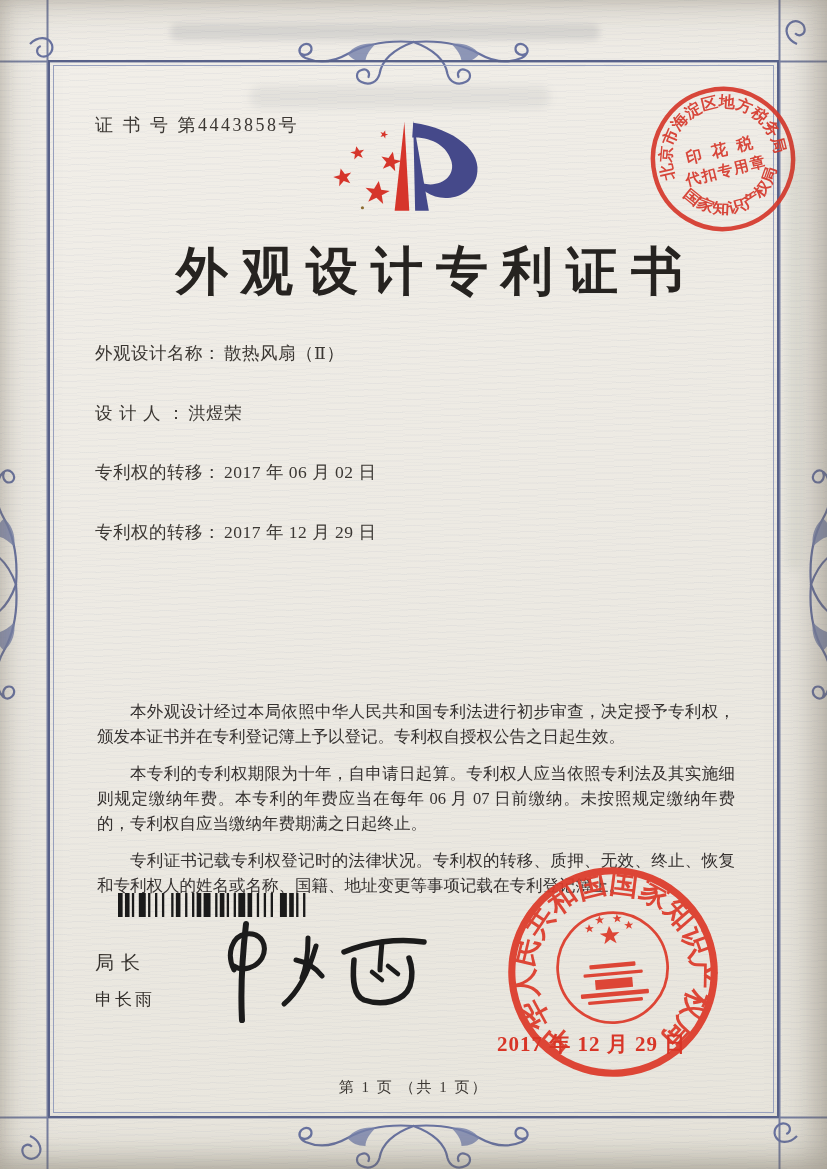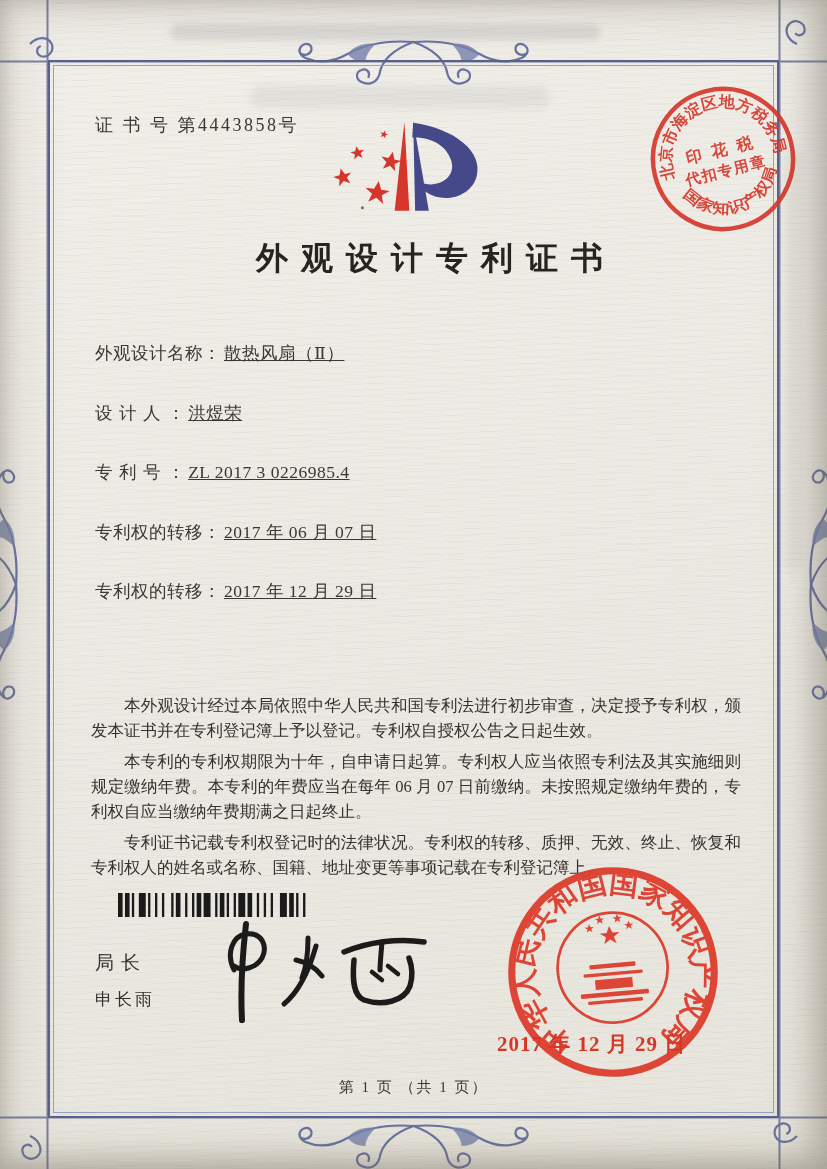--- a/index.html
+++ b/index.html
@@ -20,28 +20,28 @@
   .sm2{left:250px;top:86px;width:300px;height:22px;background:rgba(70,75,95,.08);filter:blur(4px);}
   .sm3{left:786px;top:150px;width:16px;height:420px;background:rgba(90,110,90,.07);filter:blur(4px);}
   .ornaments{position:absolute;left:0;top:0;z-index:2;pointer-events:none;}
   .frame{position:absolute;left:48px;top:60px;right:48px;bottom:51px;z-index:2;
     border:2.5px solid #59628a;pointer-events:none;}
   .frame-inner{position:absolute;inset:3px;border:1px solid #98a1bf;}
   .cert-number{position:absolute;z-index:3;left:95px;top:113px;font-size:18px;letter-spacing:2.5px;color:#3b3733;}
   .logo{position:absolute;z-index:3;left:328px;top:115px;}
   .tax-stamp{position:absolute;z-index:4;left:643px;top:79px;transform:rotate(-14deg);opacity:.92;}
   .title{position:absolute;z-index:3;left:0;right:0;top:237px;text-align:center;
-    font-size:32px;font-weight:600;letter-spacing:13px;text-indent:13px;color:#262320;padding-left:32px;}
+    font-size:52px;font-weight:600;letter-spacing:13px;text-indent:13px;color:#262320;padding-left:32px;}
   .fields{position:absolute;z-index:3;left:95px;top:340px;font-size:17.5px;color:#3b3733;}
-  .field{margin-bottom:32.5px;line-height:27px;white-space:nowrap;letter-spacing:.5px;text-decoration:underline;}
+  .field{margin-bottom:32.5px;line-height:27px;white-space:nowrap;letter-spacing:.5px;}
   .flabel{display:inline-block;min-width:5.15em;text-align:justify;text-align-last:justify;}
   .fvalue{margin-left:3px;}
   .paras{position:absolute;z-index:3;left:85px;right:80px;top:687px;font-size:16.5px;
     line-height:25px;text-align:justify;color:#353130;}
-  .paras p{margin:6px;text-indent:2em;}
+  .paras p{margin:12px;text-indent:2em;}
   .barcode{position:absolute;z-index:3;left:118px;top:893px;}
   .signer-title{position:absolute;z-index:3;left:95px;top:950px;font-size:19px;letter-spacing:7px;color:#34302c;font-family:Liberation Serif, serif;}
   .signer-name{position:absolute;z-index:3;left:95px;top:988px;font-size:17px;letter-spacing:3px;color:#34302c;}
   .signature{position:absolute;z-index:3;left:212px;top:916px;}
   .seal{position:absolute;z-index:4;left:503px;top:862px;transform:rotate(-5deg);opacity:.93;}
   .seal-date{position:absolute;z-index:5;left:497px;top:1030px;font-size:21px;font-weight:700;
     letter-spacing:1px;color:#d83527;}
   .page-footer{position:absolute;z-index:3;left:48px;right:48px;top:1078px;text-align:center;
     font-size:15px;letter-spacing:2px;color:#3b3733;}
 </style>
@@ -147,24 +147,21 @@
 <h1 class="title" style="margin:0;">外观设计专利证书</h1>
 
 <div class="fields">
   <div class="field">
     <span class="flabel">外观设计名称：</span><span class="fvalue">散热风扇（Ⅱ）</span>
   </div>
   <div class="field">
     <span class="flabel">设计人：</span><span class="fvalue">洪煜荣</span>
   </div>
   <div class="field">
-    <span class="flabel">专利号：</span><span class="fvalue">ZL 2017 3 0226985.4</span>
-  </div>
-  <div class="field">
-    <span class="flabel">专利权的转移：</span><span class="fvalue">2017 年 06 月 07 日</span>
+    <span class="flabel">专利权的转移：</span><span class="fvalue">2017 年 06 月 02 日</span>
   </div>
   <div class="field">
     <span class="flabel">专利权的转移：</span><span class="fvalue">2017 年 12 月 29 日</span>
   </div>
 </div>
 
 <div class="paras">
   <p>本外观设计经过本局依照中华人民共和国专利法进行初步审查，决定授予专利权，颁发本证书并在专利登记簿上予以登记。专利权自授权公告之日起生效。</p>
   <p>本专利的专利权期限为十年，自申请日起算。专利权人应当依照专利法及其实施细则规定缴纳年费。本专利的年费应当在每年 06 月 07 日前缴纳。未按照规定缴纳年费的，专利权自应当缴纳年费期满之日起终止。</p>
   <p>专利证书记载专利权登记时的法律状况。专利权的转移、质押、无效、终止、恢复和专利权人的姓名或名称、国籍、地址变更等事项记载在专利登记簿上。</p>

